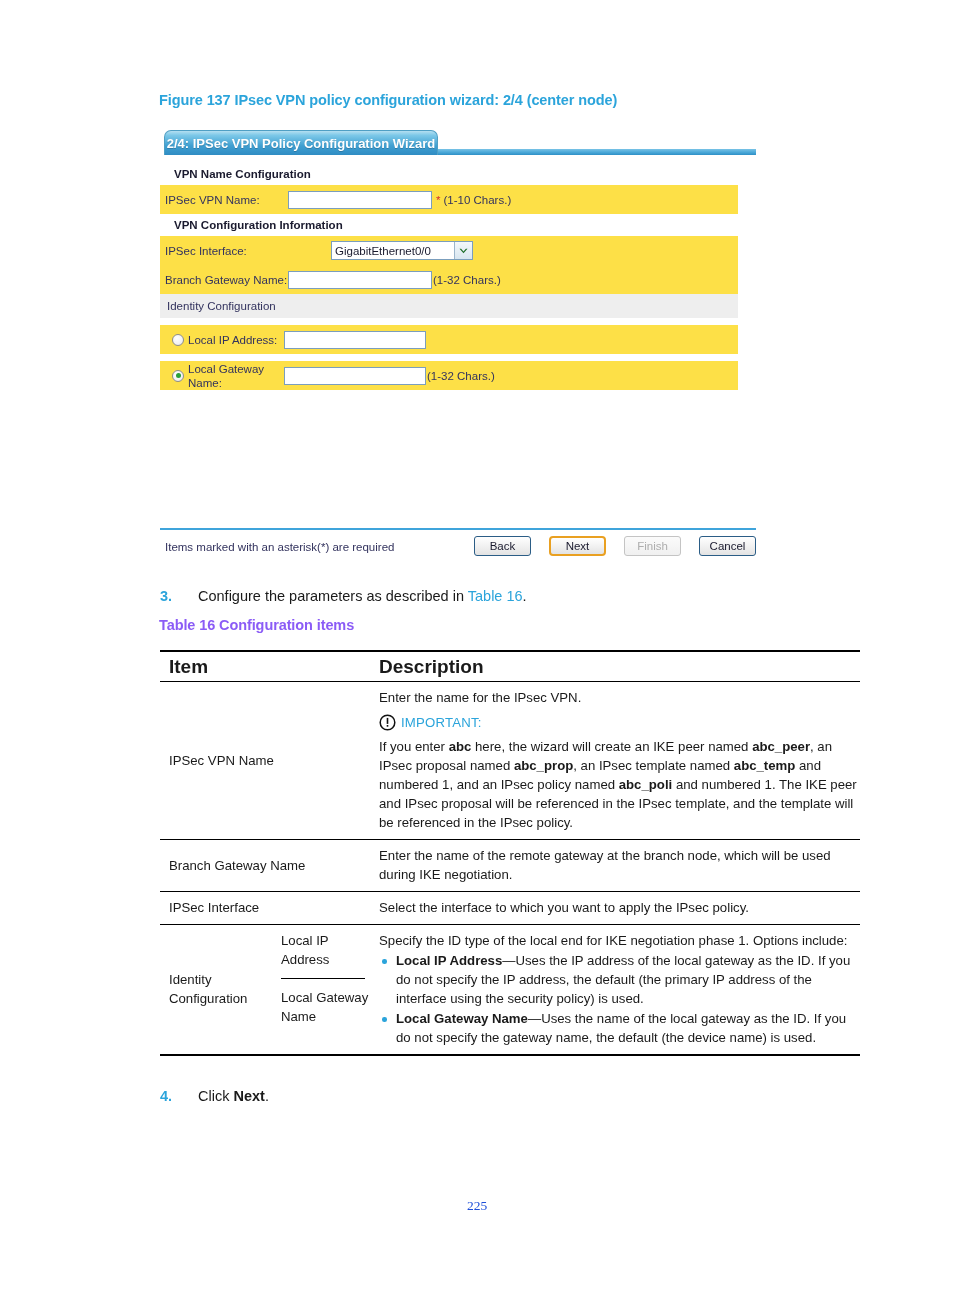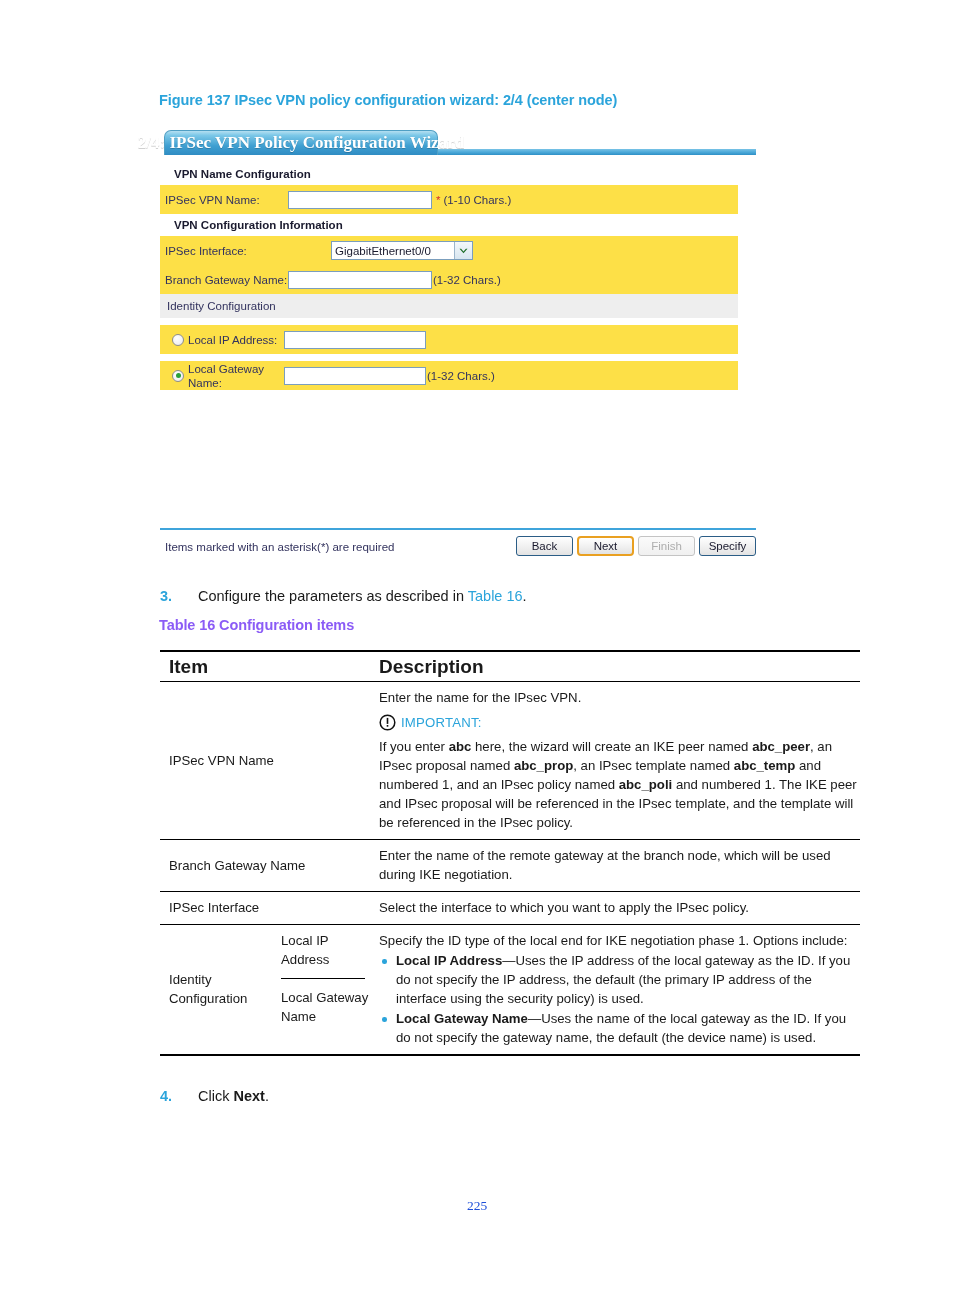--- a/index.html
+++ b/index.html
@@ -54,25 +54,24 @@
     border-top-right-radius: 7px;
     background: linear-gradient(to bottom, #b4dff1 0%, #7cc8e8 18%, #3f9fd1 62%, #2f8cc3 100%);
     border: 1px solid #4f9fc4;
     border-bottom: none;
     display: flex;
     align-items: center;
     justify-content: center;
   }
   .wiz-tab-label {
     color: #ffffff;
-    font-size: 17px;
+    font-size: 13px;
     font-weight: bold;
     white-space: nowrap;
     text-shadow: 0 1px 0 rgba(0,0,0,0.18);
-    font-family: Liberation Serif, serif;
   }
   .wiz-tab-underline {
     position: absolute;
     left: 278px;
     right: 0;
     top: 20px;
     height: 6px;
     background: linear-gradient(to bottom, #79c3e6 0%, #4ba8d8 55%, #2e90c6 100%);
   }
 
@@ -232,20 +231,21 @@
     box-sizing: border-box;
     border: 1px solid #2b5d86;
     border-radius: 3px;
     background: linear-gradient(to bottom, #ffffff 0%, #f2f2f2 48%, #e3e3e3 100%);
     font-size: 11.5px;
     color: #1a1a2e;
     display: flex;
     align-items: center;
     justify-content: center;
     font-family: "Liberation Sans", sans-serif;
+    margin-left: 14px;
   }
   .btn.focused {
     border: 2px solid #e9a021;
     border-radius: 4px;
   }
   .btn.disabled {
     border: 1px solid #c4c4c4;
     color: #aeaeae;
     background: linear-gradient(to bottom, #fbfbfb 0%, #f0f0f0 100%);
   }
@@ -426,21 +426,21 @@
   </div>
 
   <div class="wiz-footer-rule"></div>
 
   <div class="wiz-footer">
     <span class="req-note">Items marked with an asterisk(*) are required</span>
     <div class="btn-group">
       <div class="btn">Back</div>
       <div class="btn focused">Next</div>
       <div class="btn disabled">Finish</div>
-      <div class="btn">Specify</div>
+      <div class="btn">Cancel</div>
     </div>
   </div>
 
 </div>
 
 <div class="step" style="left:160px; top:586px;">
   <span class="step-num">3.</span>
   <span class="step-text"><span>Configure the parameters as described in </span><span class="xref">Table 16</span><span>.</span></span>
 </div>
 

